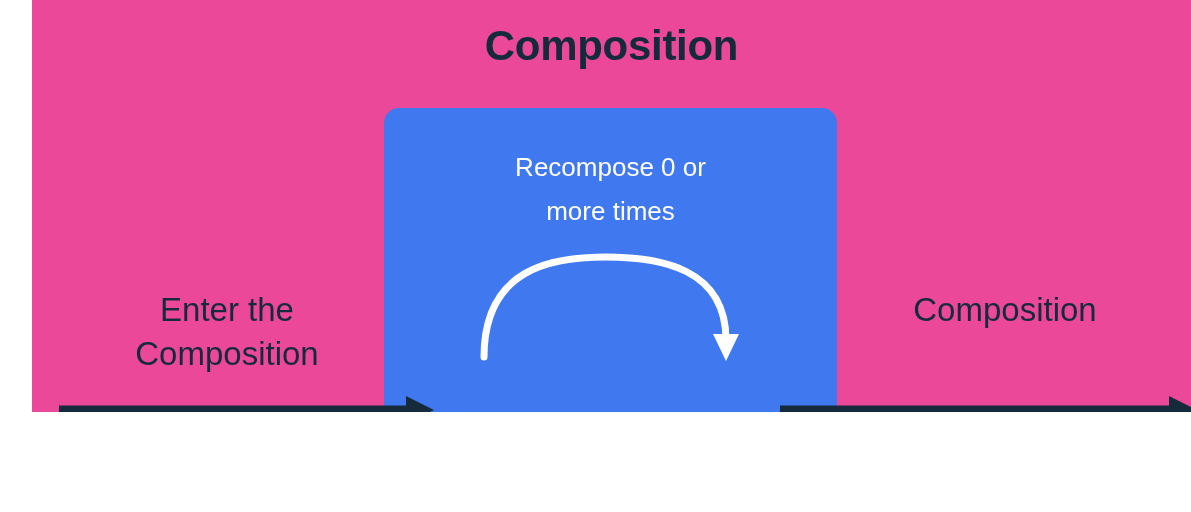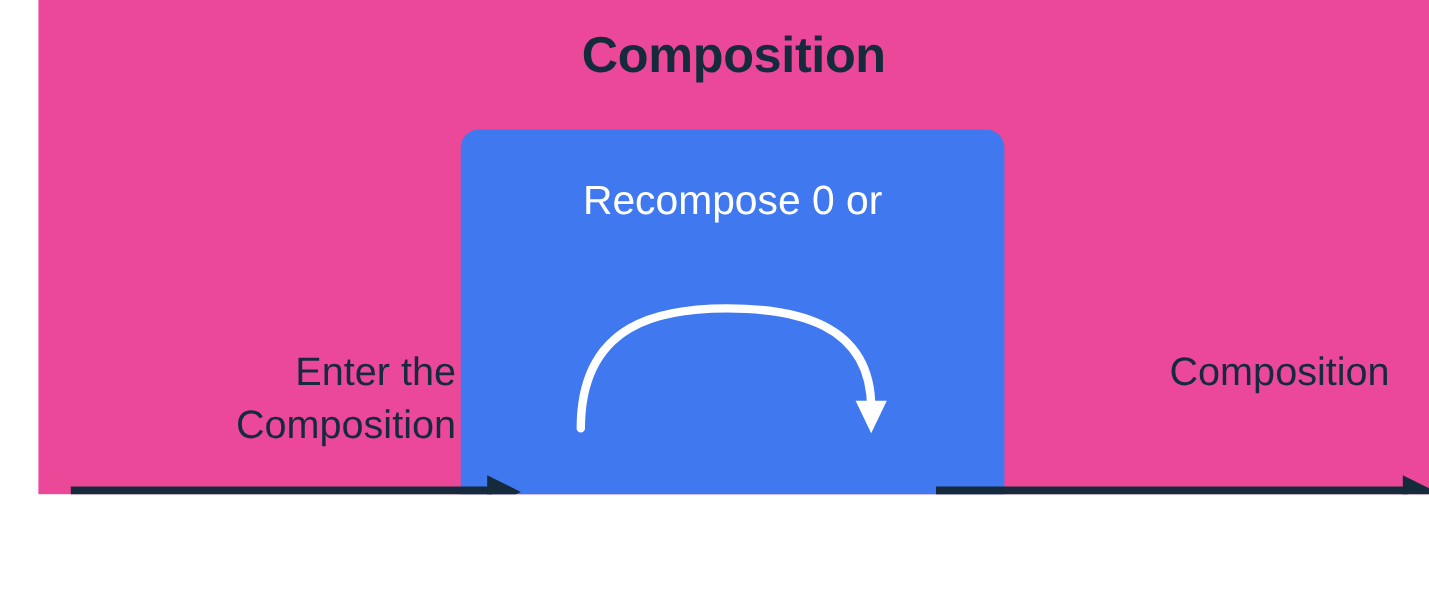--- a/index.html
+++ b/index.html
@@ -46,21 +46,21 @@
   }
 
   
   #recompose-caption {
     position: absolute;
     left: 372px;
     top: 145px;
     width: 413px;
     text-align: center;
     color: #ffffff;
-    font-size: 34px;
+    font-size: 26px;
     line-height: 44px;
   }
   #recompose-caption .ln { display: block; }
 
   
   #composable-box {
     position: absolute;
     left: 403px;
     top: 368px;
     width: 345px;
@@ -102,38 +102,39 @@
   #enter-label {
     left: 42px;
     top: 288px;
     width: 306px;
   }
   #leave-label {
     left: 820px;
     top: 288px;
     width: 306px;
   }
-  .side-label .ln { display: block; text-align: right; }
+  .side-label .ln { display: block; }
 </style>
 </head>
 <body>
 
 <div id="canvas">
 
   <div id="diagram-title">Composition</div>
 
   <div id="composition-box">
 
     <div id="composable-box">
       <div id="composable-label">Composable</div>
     </div>
   </div>
 
   <div id="recompose-caption">
     <span class="ln">Recompose 0 or</span>
+    <span class="ln">more times</span>
   </div>
 
   <svg id="arrow-layer" viewBox="0 0 1191 512">
 
     <g>
       <line x1="27" y1="410" x2="378" y2="410" stroke="#152b3c" stroke-width="9"></line>
       <polygon points="374,396 402,410 374,424" fill="#152b3c"></polygon>
     </g>
 
     <g>

